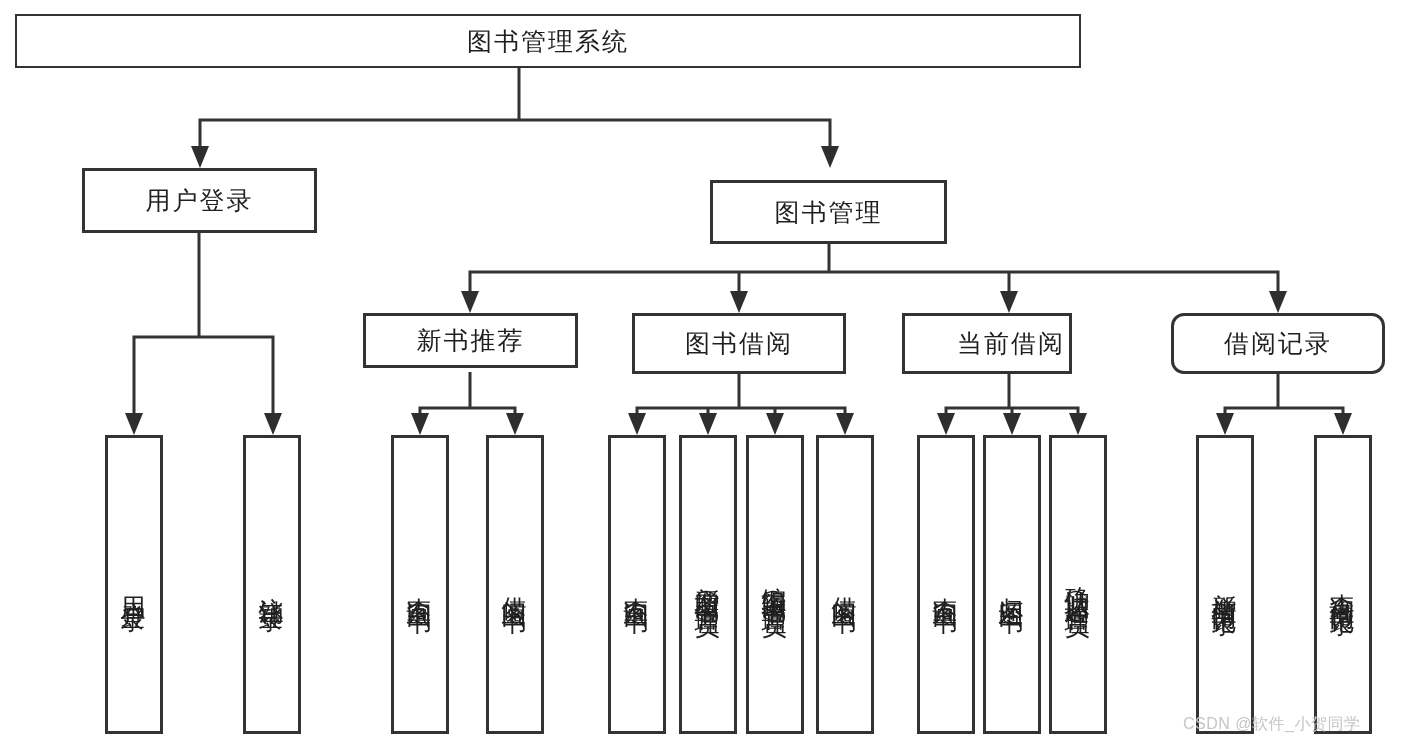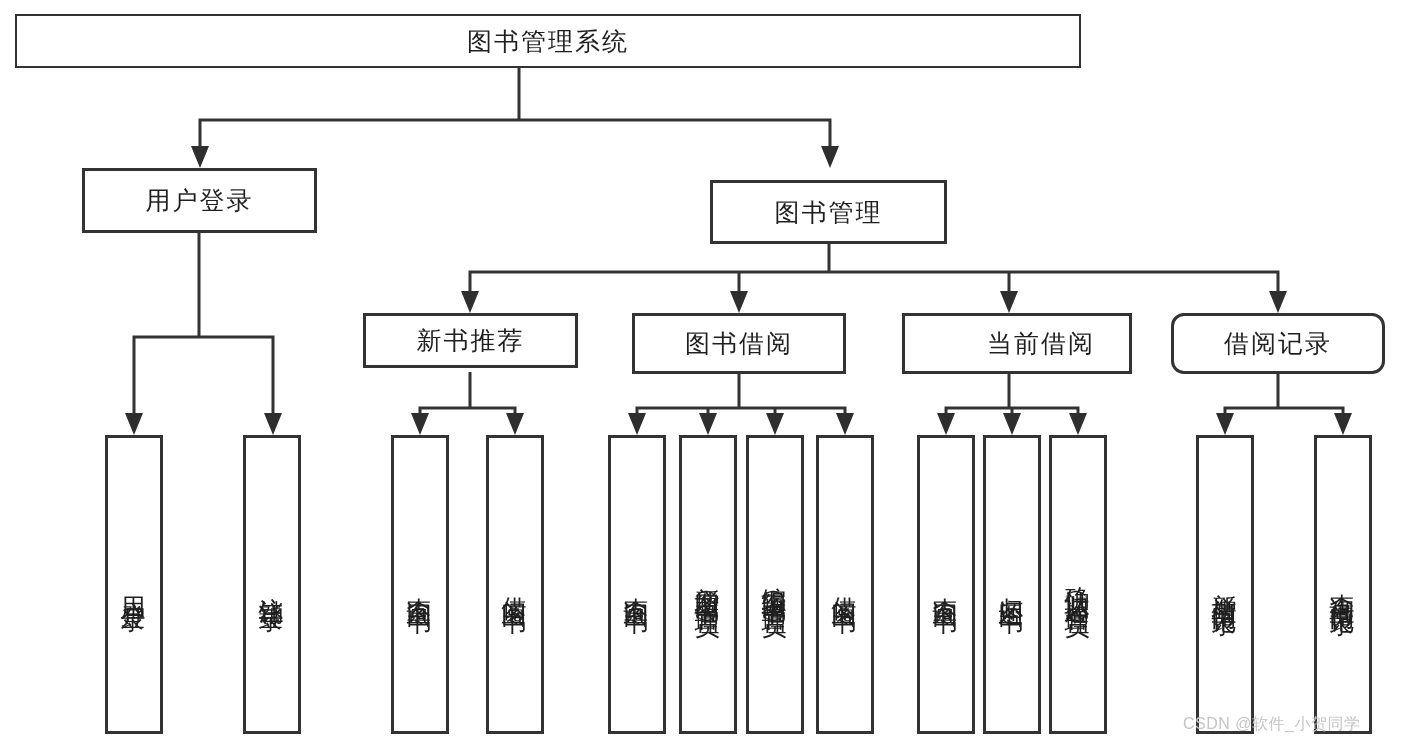--- a/index.html
+++ b/index.html
@@ -90,21 +90,21 @@
     </g>
   </svg>
 
   <div class="node root-box" style="left:15px; top:14px; width:1066px; height:54px;">图书管理系统</div>
 
   <div class="node" style="left:82px; top:168px; width:235px; height:65px;">用户登录</div>
   <div class="node" style="left:710px; top:168px; width:237px; height:64px;margin-top:12px;">图书管理</div>
 
   <div class="node" style="left:363px; top:313px; width:215px; height:55px;">新书推荐</div>
   <div class="node" style="left:632px; top:313px; width:214px; height:61px;">图书借阅</div>
-  <div class="node" style="left:902px; top:313px; width:230px; height:61px;padding-left:48px;">当前借阅</div>
+  <div class="node" style="left:902px; top:313px; width:170px; height:61px;padding-left:48px;">当前借阅</div>
   <div class="node" style="left:1171px; top:313px; width:214px; height:61px;border-radius:13px;">借阅记录</div>
 
   <div class="node v" style="left:105px; top:435px; width:58px; height:299px;">用户登录</div>
   <div class="node v" style="left:243px; top:435px; width:58px; height:299px;">注销登录</div>
 
   <div class="node v" style="left:391px; top:435px; width:58px; height:299px;">查询图书</div>
   <div class="node v" style="left:486px; top:435px; width:58px; height:299px;">借阅图书</div>
 
   <div class="node v" style="left:608px; top:435px; width:58px; height:299px;">查询图书</div>
   <div class="node v" style="left:679px; top:435px; width:58px; height:299px;">新增图书（管理员）</div>

